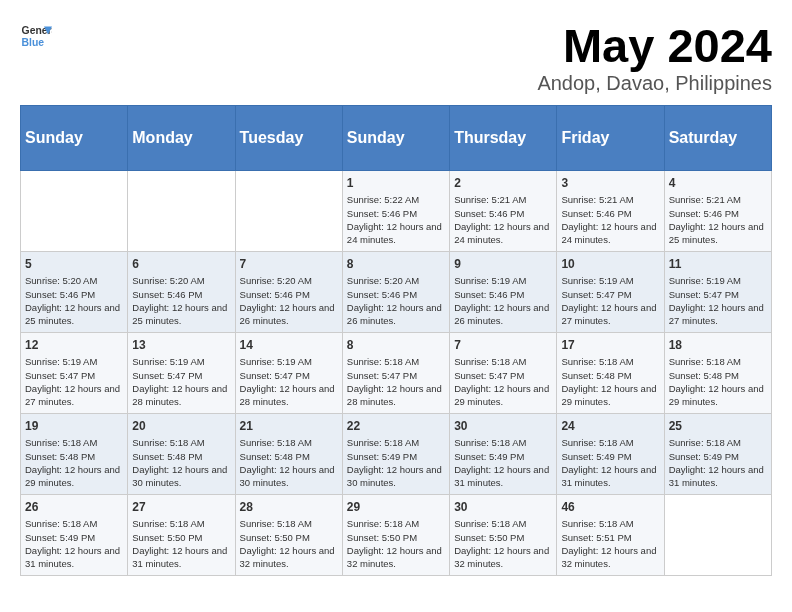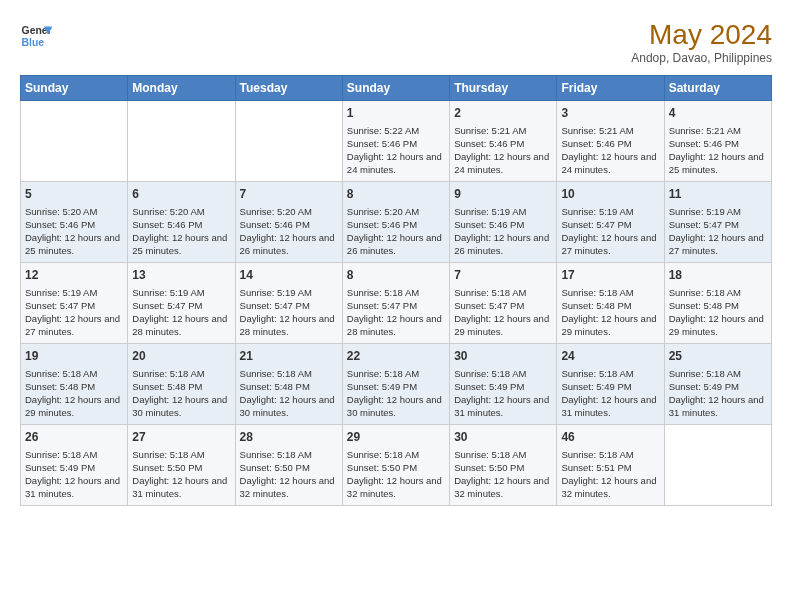--- a/index.html
+++ b/index.html
@@ -22,41 +22,41 @@
       gap: 4px;
     }
     .logo-icon {
       width: 32px;
       height: 32px;
     }
     .title-block {
       text-align: right;
     }
     .month-year {
-      font-size: 28px;
-      font-weight: normal;
-      color: #a16207;
+      font-size: 47px;
+      font-weight: bold;
+      color: #000000;
       line-height: 1.1;
     }
     .location {
-      font-size: 12px;
+      font-size: 20px;
       color: #555;
     }
     table {
       width: 100%;
       border-collapse: collapse;
       font-size: 10px;
     }
     thead tr {
       background-color: #4a7fc1;
     }
     thead th {
       color: #fff;
-      padding: 5px 4px;
-      font-size: 12px;
+      padding: 23px 4px;
+      font-size: 16px;
       font-weight: bold;
       border: 1px solid #3a6faf;
       text-align: left;
       margin-top: 40px;
     }
     tbody tr {
       vertical-align: top;
     }
     tbody td {
       border: 1px solid #ccc;

